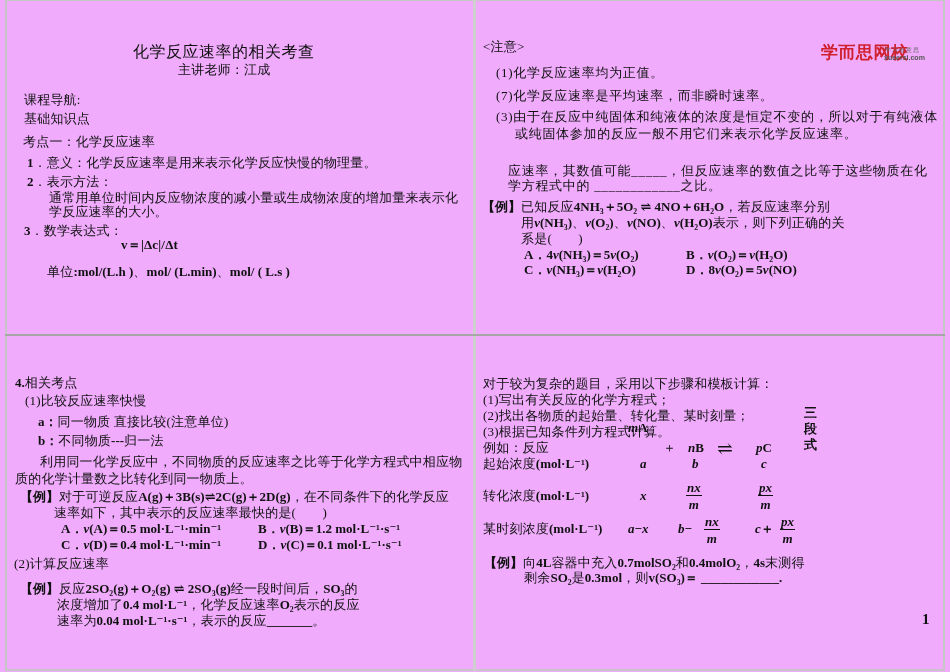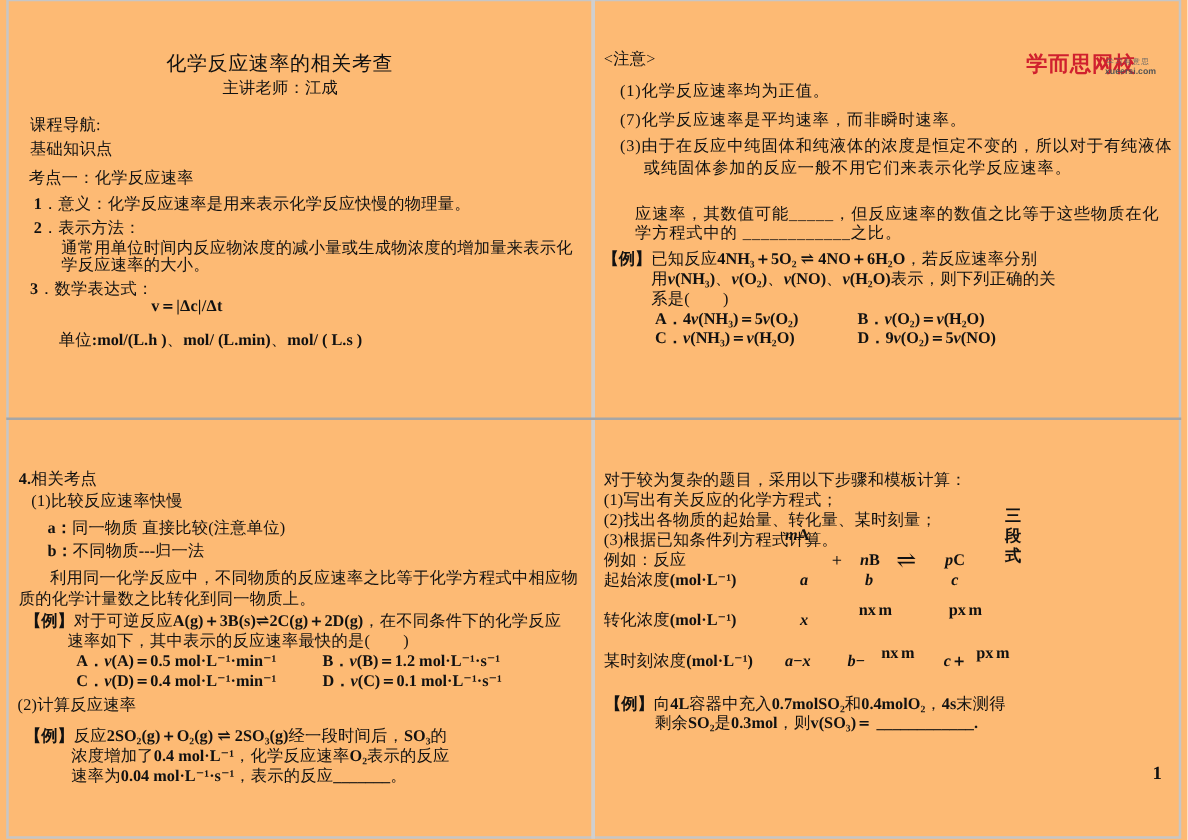--- a/index.html
+++ b/index.html
@@ -1,21 +1,21 @@
 <!DOCTYPE html>
 <html><head>
   <meta charset="utf-8">
   <style>
     html, body { margin: 0; padding: 0; background: #ffffff; }
     #page {
       position: relative;
       width: 950px;
       height: 672px;
       overflow: hidden;
-      background: #fdba74;
+      background: #f0abfc;
       color: #111111;
       font-family: "Liberation Serif", "DejaVu Serif", serif;
     }
     .frame {
       position: absolute; left: 5px; top: 0px; width: 940px; height: 671px;
       box-sizing: border-box; border: 2px solid #c6c6c6; border-top-width: 1px;
     }
     .vdiv { position: absolute; left: 473px; top: 0; width: 3px; height: 671px; background: #cfcfcf; }
     .hdiv { position: absolute; left: 5px; top: 334px; width: 940px; height: 2px; background: #a6a6a6; }
 
@@ -44,22 +44,22 @@
     }
     .logo-domain {
       position: absolute; left: 884px; top: 54px;
       font-family: "Liberation Sans", sans-serif; font-size: 7px; line-height: 8px; color: #555; font-weight: bold;
     }
 
     .arrow { font-size: 19px; line-height: 18px; letter-spacing: 0; }
 
     .frac {
       position: absolute;
-      display: flex; align-items: center;
-      font-size: 13px; line-height: 15px; font-weight: bold; 
+      display: flex; flex-direction: column; align-items: center;
+      font-size: 13px; line-height: 15px; font-weight: bold; font-style: italic;
     }
     .frac .bar { display: block; align-self: stretch; height: 1px; background: #111; margin: 0 0 1px 0; }
     .frac .num, .frac .den { padding: 0 1px; }
 
     .side-char { font-weight: bold; font-size: 13px; }
     .page-num { font-size: 15px; font-weight: bold; }
   </style>
 </head>
 <body>
 
@@ -94,21 +94,21 @@
   <div class="ln wide" style="left:515px;top:126px">或纯固体参加的反应一般不用它们来表示化学反应速率。</div>
   <div class="ln wide" style="left:508px;top:163px">应速率，其数值可能_____，但反应速率的数值之比等于这些物质在化</div>
   <div class="ln wide" style="left:508px;top:178px">学方程式中的 ____________之比。</div>
 
   <div class="ln" style="left:482px;top:199px"><span class="b">【例】</span><span>已知反应</span><span class="b">4NH₃＋5O₂ ⇌ 4NO＋6H₂O</span><span>，若反应速率分别</span></div>
   <div class="ln" style="left:521px;top:215px"><span>用</span><span class="b i">v</span><span class="b">(NH₃)</span><span>、</span><span class="b i">v</span><span class="b">(O₂)</span><span>、</span><span class="b i">v</span><span class="b">(NO)</span><span>、</span><span class="b i">v</span><span class="b">(H₂O)</span><span>表示，则下列正确的关</span></div>
   <div class="ln" style="left:521px;top:231px">系是(　　)</div>
   <div class="ln" style="left:524px;top:247px"><span class="b">A．4</span><span class="b i">v</span><span class="b">(NH₃)＝5</span><span class="b i">v</span><span class="b">(O₂)</span></div>
   <div class="ln" style="left:686px;top:247px"><span class="b">B．</span><span class="b i">v</span><span class="b">(O₂)＝</span><span class="b i">v</span><span class="b">(H₂O)</span></div>
   <div class="ln" style="left:524px;top:262px"><span class="b">C．</span><span class="b i">v</span><span class="b">(NH₃)＝</span><span class="b i">v</span><span class="b">(H₂O)</span></div>
-  <div class="ln" style="left:686px;top:262px"><span class="b">D．9</span><span class="b i">v</span><span class="b">(O₂)＝5</span><span class="b i">v</span><span class="b">(NO)</span></div>
+  <div class="ln" style="left:686px;top:262px"><span class="b">D．8</span><span class="b i">v</span><span class="b">(O₂)＝5</span><span class="b i">v</span><span class="b">(NO)</span></div>
 
   <div class="ln" style="left:15px;top:375px"><span class="b">4.</span><span>相关考点</span></div>
   <div class="ln" style="left:25px;top:393px">(1)比较反应速率快慢</div>
   <div class="ln" style="left:38px;top:414px"><span class="b">a：</span><span>同一物质  直接比较(注意单位)</span></div>
   <div class="ln" style="left:38px;top:433px"><span class="b">b：</span><span>不同物质</span><span class="b">---</span><span>归一法</span></div>
   <div class="ln" style="left:40px;top:454px">利用同一化学反应中，不同物质的反应速率之比等于化学方程式中相应物</div>
   <div class="ln" style="left:15px;top:471px">质的化学计量数之比转化到同一物质上。</div>
 
   <div class="ln" style="left:20px;top:489px"><span class="b">【例】</span><span>对于可逆反应</span><span class="b">A(g)＋3B(s)⇌2C(g)＋2D(g)</span><span>，在不同条件下的化学反应</span></div>
   <div class="ln" style="left:54px;top:505px">速率如下，其中表示的反应速率最快的是(　　)</div>

